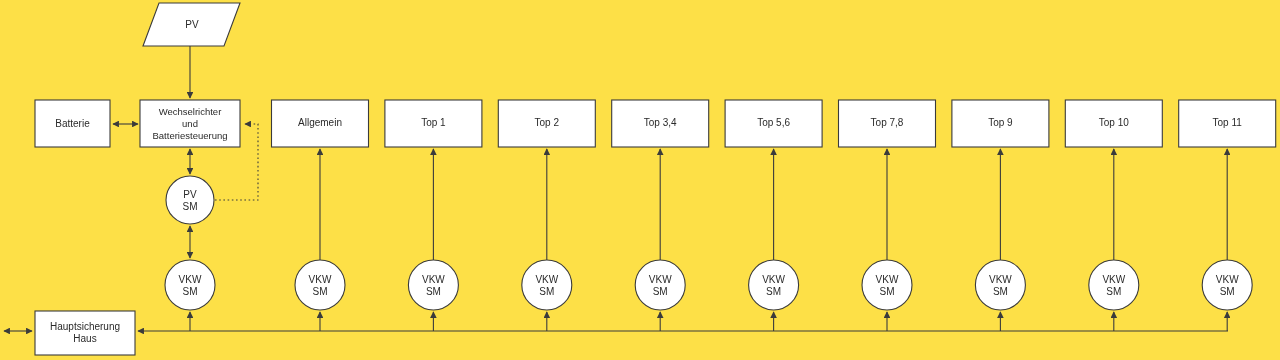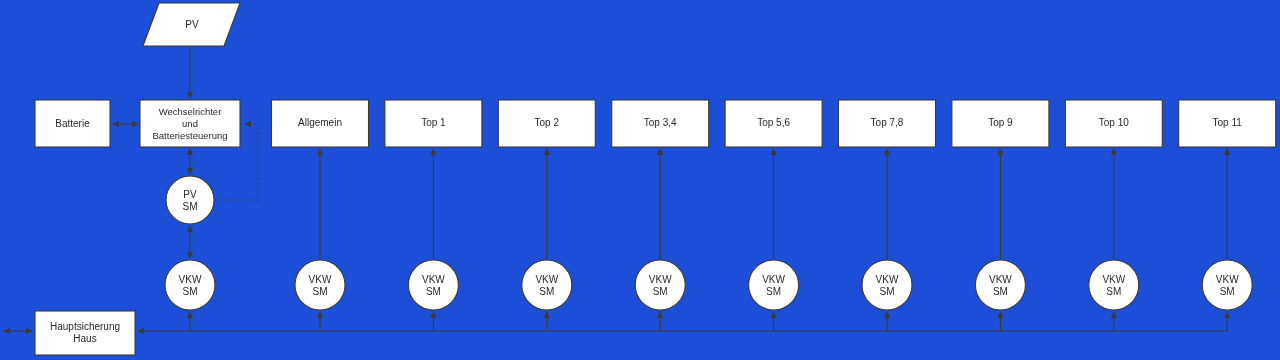--- a/index.html
+++ b/index.html
@@ -11,21 +11,21 @@
   body {
     font-family: "Liberation Sans", sans-serif;
     width: 1280px;
     height: 360px;
     overflow: hidden;
   }
   #diagram-root {
     position: relative;
     width: 1280px;
     height: 360px;
-    background: #1d4ed8;
+    background: #fde047;
   }
   svg.diagram-canvas {
     position: absolute;
     top: 0;
     left: 0;
     width: 1280px;
     height: 360px;
     display: block;
   }
   .node-shape {

